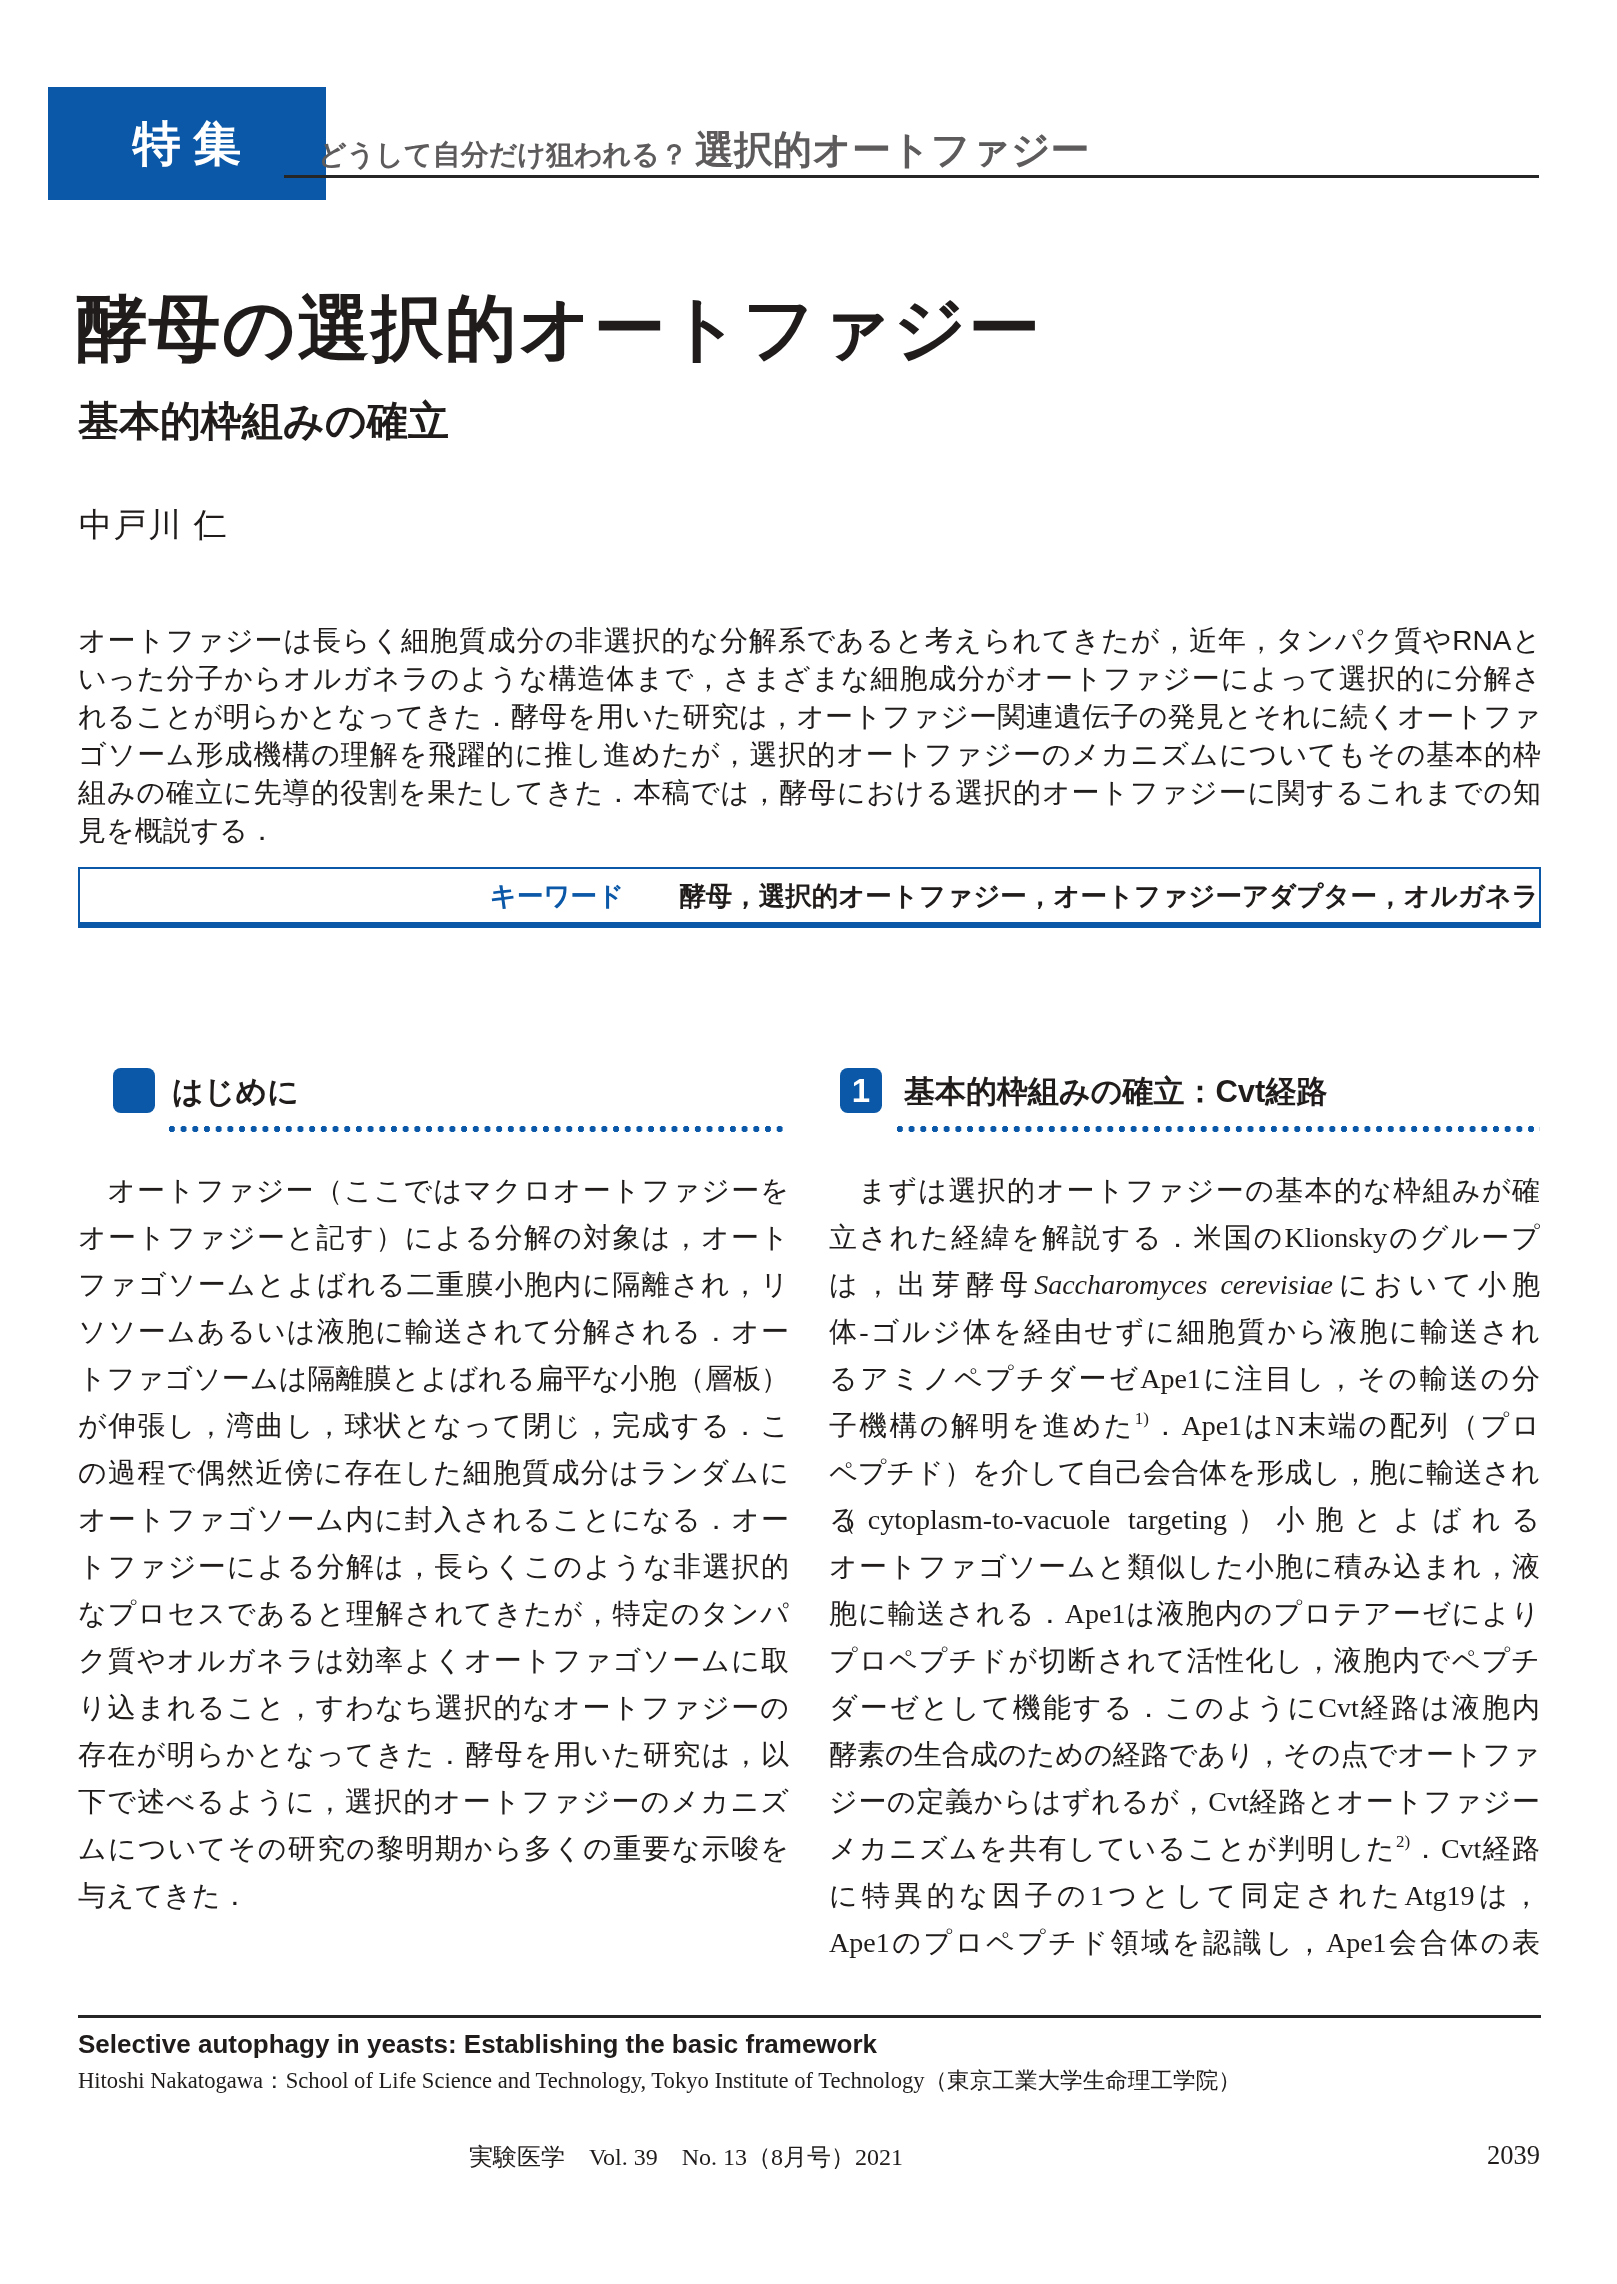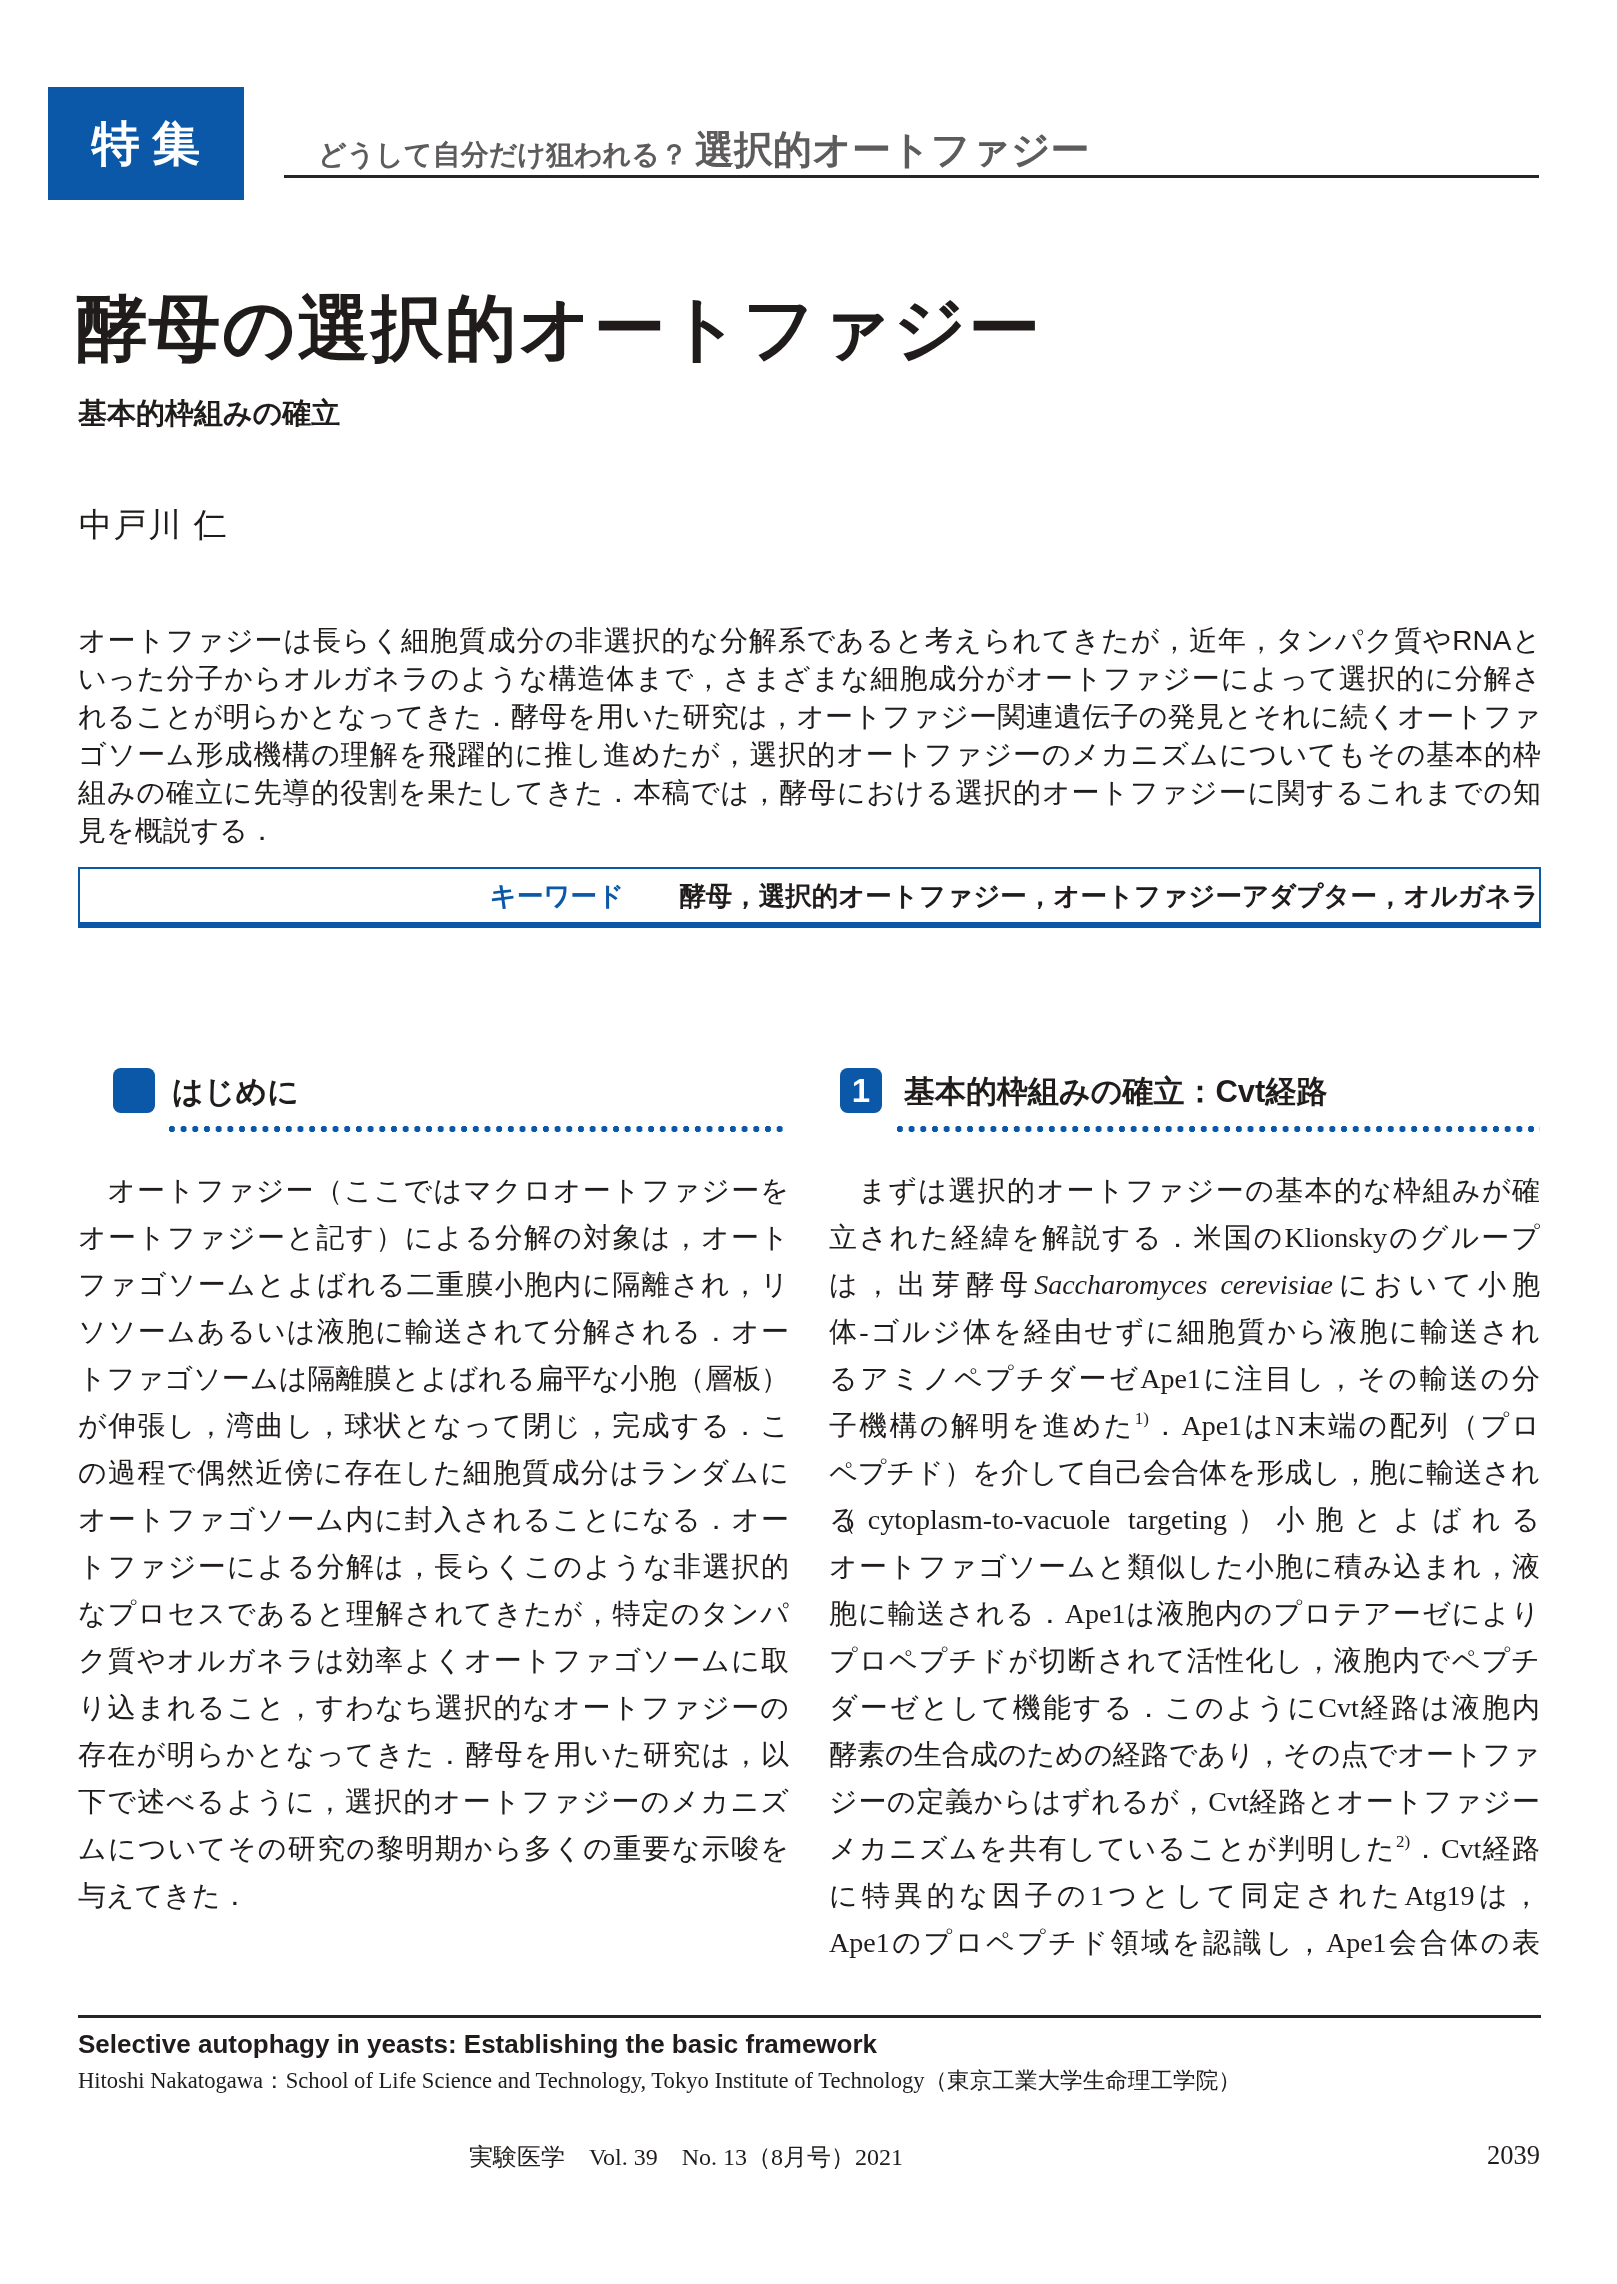--- a/index.html
+++ b/index.html
@@ -3,30 +3,30 @@
 <meta charset="utf-8">
 <style>
   :root { --accent:#0a58a7; --ink:#1f1c1b; --gray:#5d5b5b; --rule:#262626; }
   html,body { margin:0; padding:0; background:#e8e8e8; }
   .page {
     position:relative; width:1618px; height:2284px; background:#ffffff;
     margin:0 auto; overflow:hidden;
     font-family:"Liberation Sans","DejaVu Sans",sans-serif; color:var(--ink);
   }
   
-  .feature-box { position:absolute; left:48px; top:87px; width:196px; height:113px;
+  .feature-box { position:absolute; left:48px; top:87px; width:278px; height:113px;
     background:var(--accent); display:flex; align-items:center; justify-content:center; }
   .feature-box span { color:#ffffff; font-size:48px; font-weight:bold; letter-spacing:12.5px; text-indent:12.5px; }
   .h-rule { position:absolute; left:284px; top:175px; width:1255px; height:3.1px; background:var(--rule); }
   .h-q { position:absolute; left:318px; top:136px; font-size:28px; font-weight:bold; color:var(--gray); }
   .h-t { position:absolute; left:695px; top:123px; font-size:39px; font-weight:bold; color:var(--gray); }
   
   .title { position:absolute; left:75px; top:281px; margin:0; font-size:72px; font-weight:bold;
     letter-spacing:1.6px; color:var(--ink); }
-  .subtitle { position:absolute; left:78px; top:394px; font-size:29px; font-weight:bold; }
+  .subtitle { position:absolute; left:78px; top:394px; font-size:41px; font-weight:bold; }
   .author { position:absolute; left:79px; top:503px; font-size:33px; font-weight:normal; letter-spacing:1.6px; }
   
   .abstract { position:absolute; left:78px; top:622px; width:1463px; }
   .abstract .tline { height:38px; line-height:38px; font-size:28px; font-weight:500;
     font-family:"Liberation Sans","DejaVu Sans",sans-serif; }
   
   .kw-box { position:absolute; left:78px; top:867px; width:1463px; height:61px; box-sizing:border-box;
     border:2.3px solid var(--accent); border-bottom-width:6.2px;
     display:flex; align-items:center;justify-content:flex-end; }
   .kw-label { color:var(--accent); font-size:26.5px; font-weight:bold; margin-left:23.4px; }

